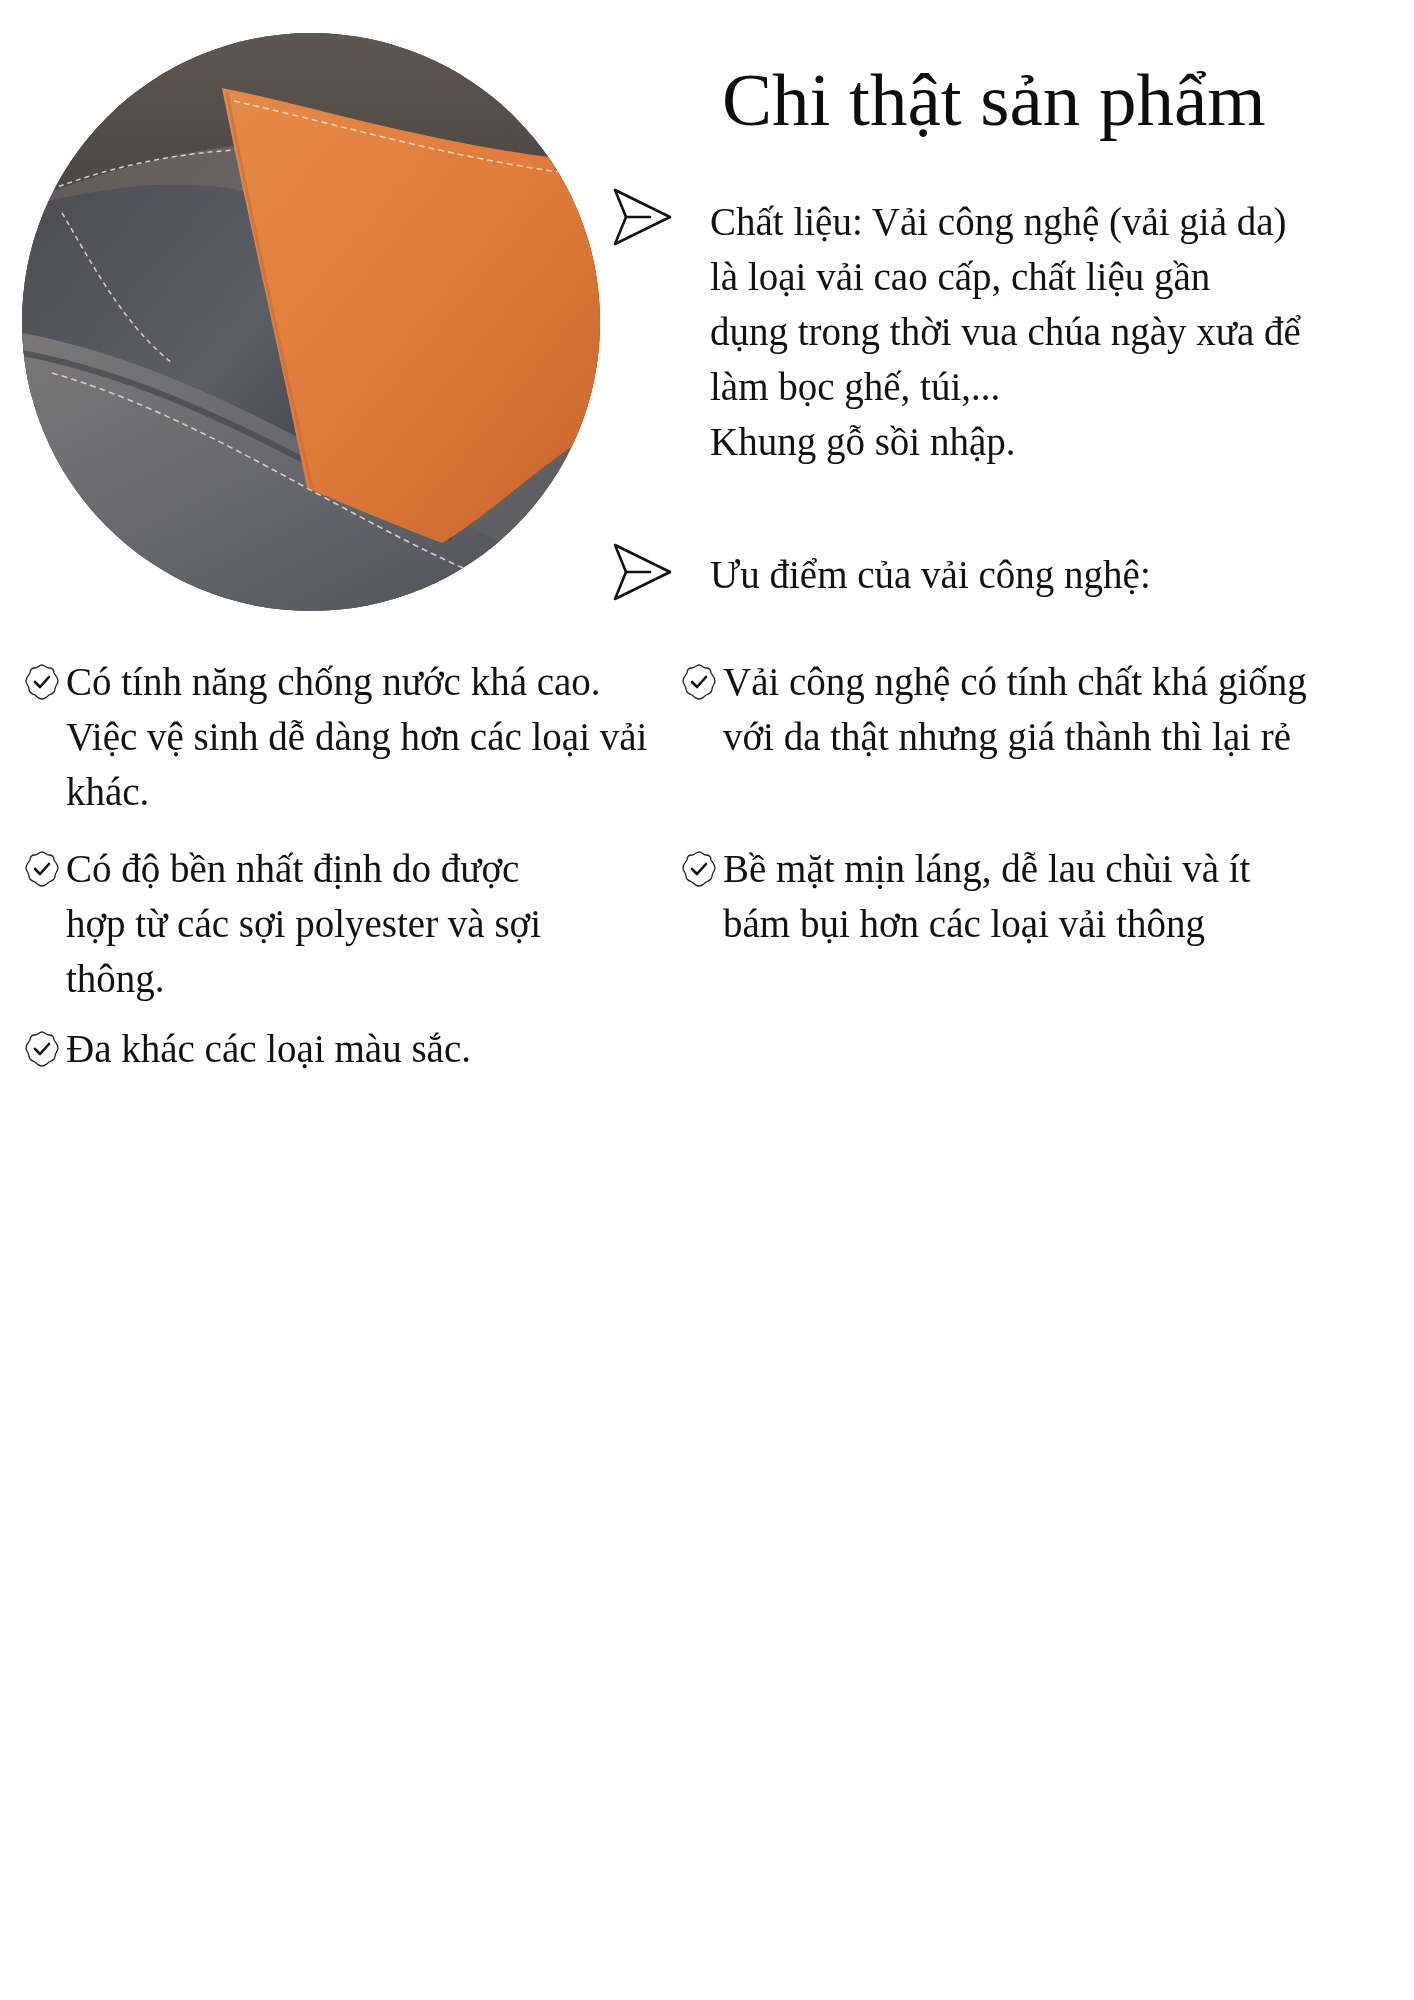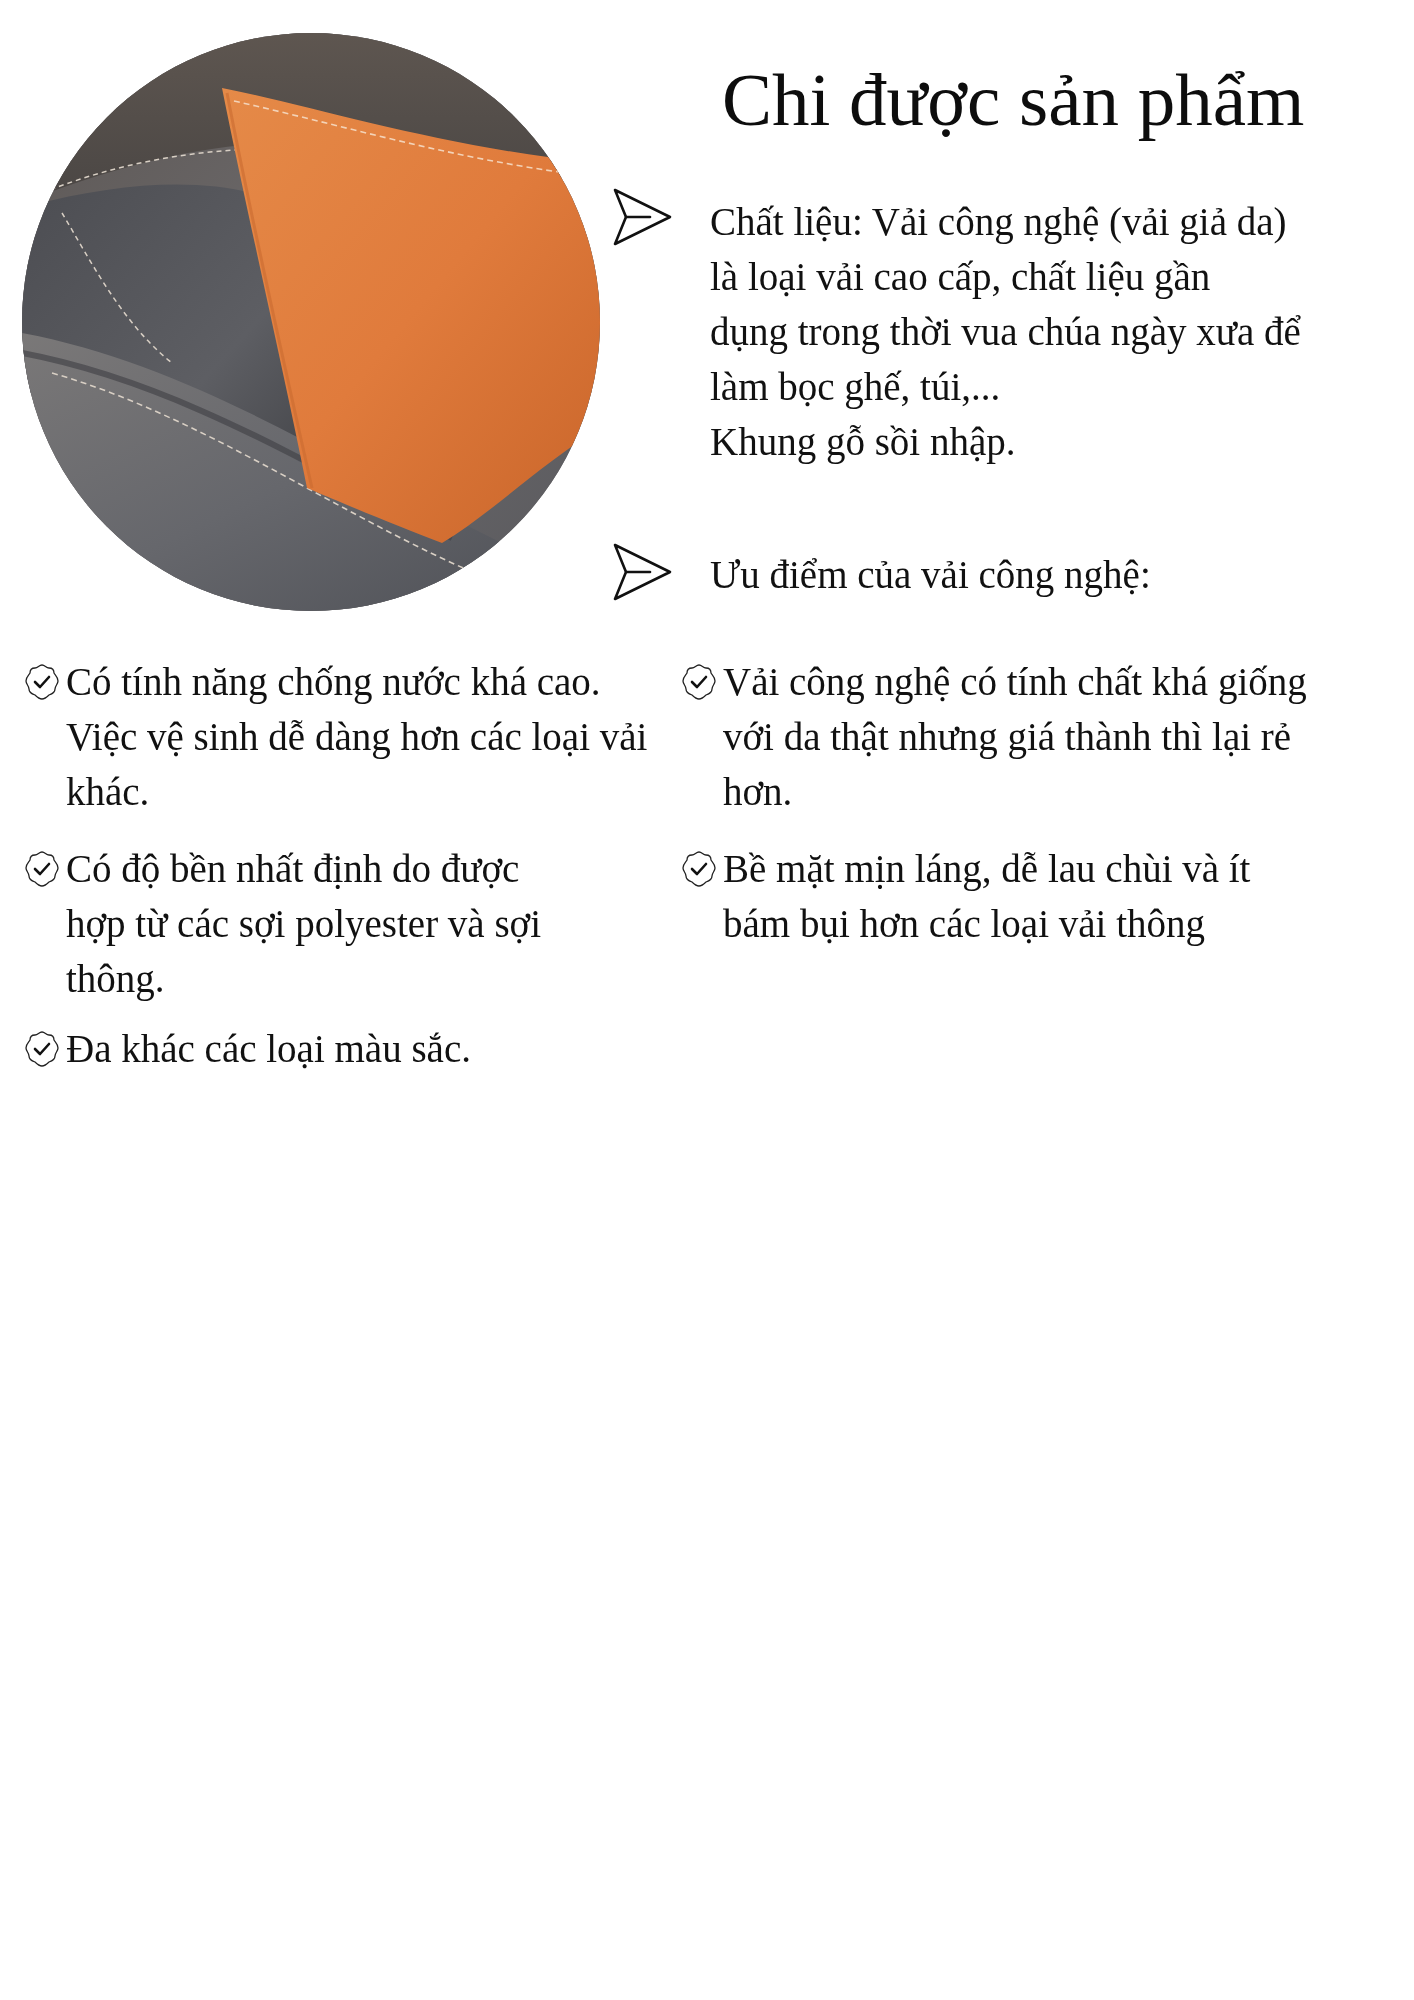--- a/index.html
+++ b/index.html
@@ -118,21 +118,21 @@
     <path d="M0 300 C160 330 300 420 420 480 C480 510 540 540 578 560 L578 578 L0 578 Z" fill="url(#seatGrad)"></path>
     <path d="M30 340 C170 380 300 470 430 530 C470 548 510 560 560 570" stroke="#d8cfc4" stroke-width="1.6" stroke-dasharray="6 4" fill="none"></path>
     <path d="M0 320 C160 350 300 440 430 505" stroke="#3d3e42" stroke-width="6" fill="none" opacity="0.6"></path>
 
     <path d="M200 55 C300 75 420 115 578 130 L578 395 C520 430 470 480 420 510 C380 495 320 470 285 455 C260 330 225 180 200 55 Z" fill="url(#pillowGrad)"></path>
     <path d="M212 68 C320 92 430 126 560 142" stroke="#f3d3b8" stroke-width="1.6" stroke-dasharray="6 4" fill="none"></path>
     <path d="M205 60 C230 190 262 330 290 455" stroke="#c96a30" stroke-width="3" fill="none" opacity="0.6"></path>
   </svg>
 </div>
 
-<div class="title">Chi được sản phẩm</div>
+<div class="title">Chi thật sản phẩm</div>
 
 <div class="arrow-icon" style="left:612px; top:188px;">
   <svg viewBox="0 0 60 60">
     <path d="M3 2 L58 29 L3 56 L14 29 Z" fill="none" stroke="#111" stroke-width="2.6" stroke-linejoin="round"></path>
     <path d="M14 29 L38 29" stroke="#111" stroke-width="2.6" stroke-linecap="round"></path>
   </svg>
 </div>
 
 <div class="para" style="left:710px; top:194px;">
   <span class="line"><span class="bold">Chất liệu:</span><span> Vải công nghệ (vải giả da)</span></span>
@@ -194,21 +194,20 @@
 <div class="list-item" style="left:679px; top:654px;">
   <span class="check-icon">
     <svg viewBox="0 0 40 40">
       <path d="M20 3 C23 3 24 6 27 6 C30 6 32 8 32 11 C33 13 36 15 36 19 C36 22 33 24 33 27 C33 30 30 32 27 33 C25 35 23 37 20 37 C17 37 15 35 13 33 C10 32 7 30 7 27 C7 24 4 22 4 19 C4 15 7 13 8 11 C8 8 10 6 13 6 C16 6 17 3 20 3 Z" fill="none" stroke="#222" stroke-width="1.3"></path>
       <path d="M13 20 L18 25 L27 15" fill="none" stroke="#111" stroke-width="2.6" stroke-linecap="round" stroke-linejoin="round"></path>
     </svg>
   </span>
   <div class="lines">
     <span class="line">Vải công nghệ có tính chất khá giống</span>
     <span class="line">với da thật nhưng giá thành thì lại rẻ</span>
-    <span class="line">hơn.</span>
   </div>
 </div>
 
 <div class="list-item" style="left:679px; top:841px;">
   <span class="check-icon">
     <svg viewBox="0 0 40 40">
       <path d="M20 3 C23 3 24 6 27 6 C30 6 32 8 32 11 C33 13 36 15 36 19 C36 22 33 24 33 27 C33 30 30 32 27 33 C25 35 23 37 20 37 C17 37 15 35 13 33 C10 32 7 30 7 27 C7 24 4 22 4 19 C4 15 7 13 8 11 C8 8 10 6 13 6 C16 6 17 3 20 3 Z" fill="none" stroke="#222" stroke-width="1.3"></path>
       <path d="M13 20 L18 25 L27 15" fill="none" stroke="#111" stroke-width="2.6" stroke-linecap="round" stroke-linejoin="round"></path>
     </svg>
   </span>

